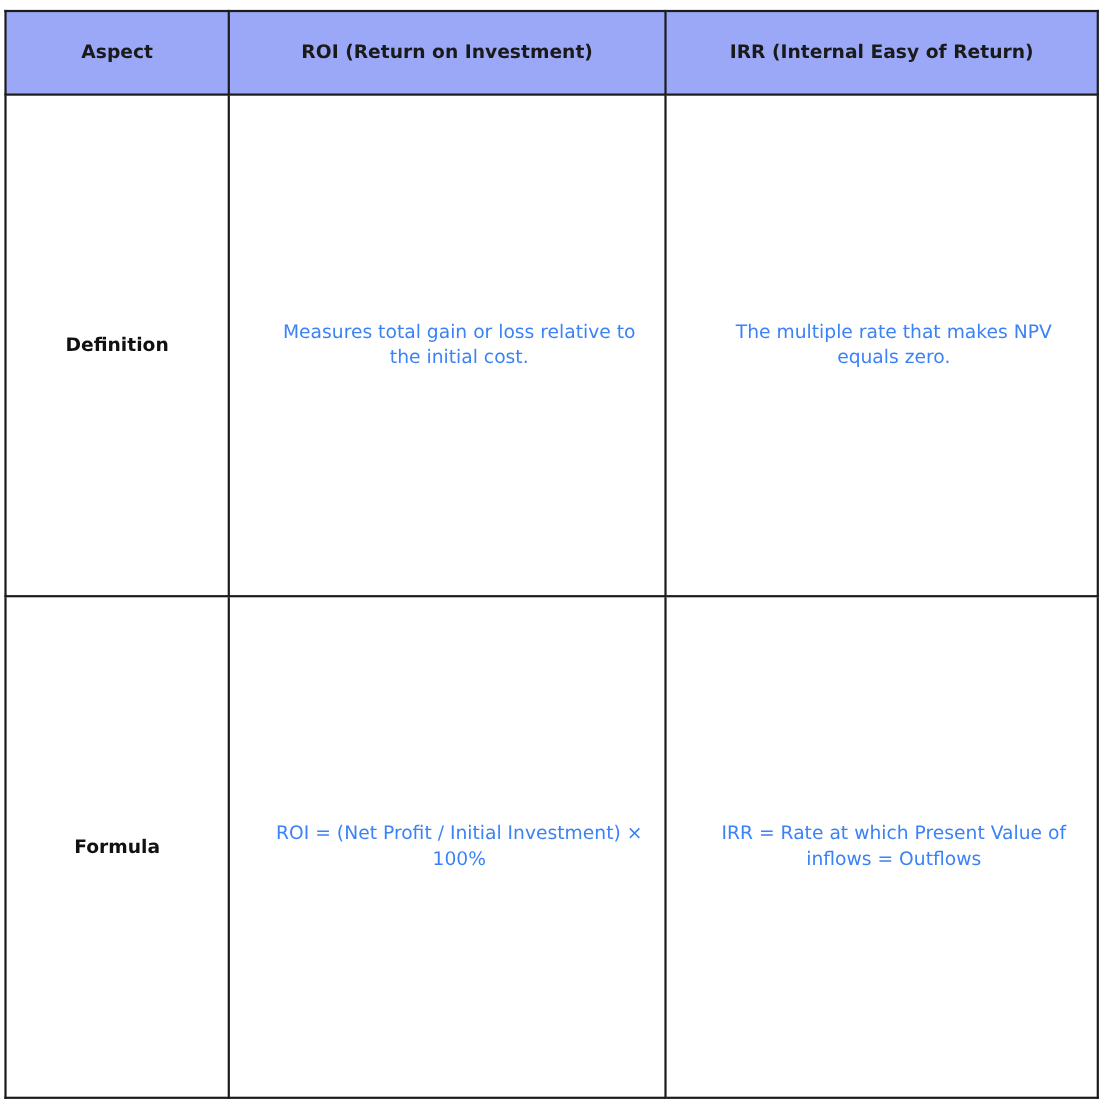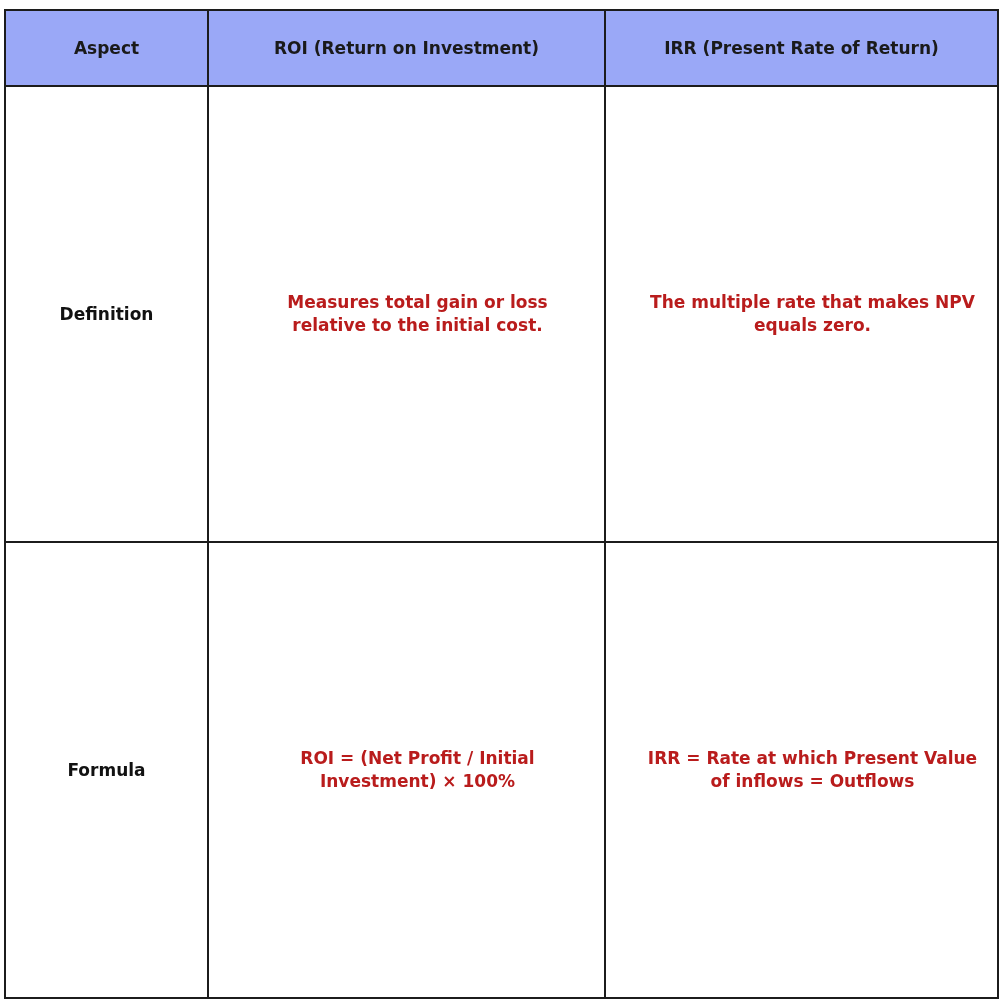--- a/index.html
+++ b/index.html
@@ -19,40 +19,40 @@
     padding: 0 18px;
     line-height: 23px;
   }
   table.cmp thead th {
     background: #9aa8f7;
     font-weight: bold;
     font-size: 17px;
     height: 74px;
     text-align: center;
   }
-  table.cmp tbody td { height: 150px; font-size: 17px; font-weight: bold; color: #b91c1c; padding-left: 40px; }
+  table.cmp tbody td { height: 150px; font-size: 17px; font-weight: normal; color: #3b82f6; padding-left: 40px; }
   table.cmp tbody td.aspect { font-weight: bold; color: #111; padding: 0 24px; }
   col.c1 { width: 203px; }
   col.c2 { width: 397px; }
   col.c3 { width: 393px; }
 </style>
 </head>
 <body>
 
 <table class="cmp">
   <colgroup>
       <col class="c1">
       <col class="c2">
       <col class="c3">
     </colgroup>
   <thead>
     <tr>
       <th>Aspect</th>
       <th>ROI (Return on Investment)</th>
-      <th>IRR (Present Rate of Return)</th>
+      <th>IRR (Internal Easy of Return)</th>
     </tr>
   </thead>
   <tbody>
     <tr>
       <td class="aspect">Definition</td>
       <td>Measures total gain or loss relative to the initial cost.</td>
       <td>The multiple rate that makes NPV equals zero.</td>
     </tr>
     <tr>
       <td class="aspect">Formula</td>

